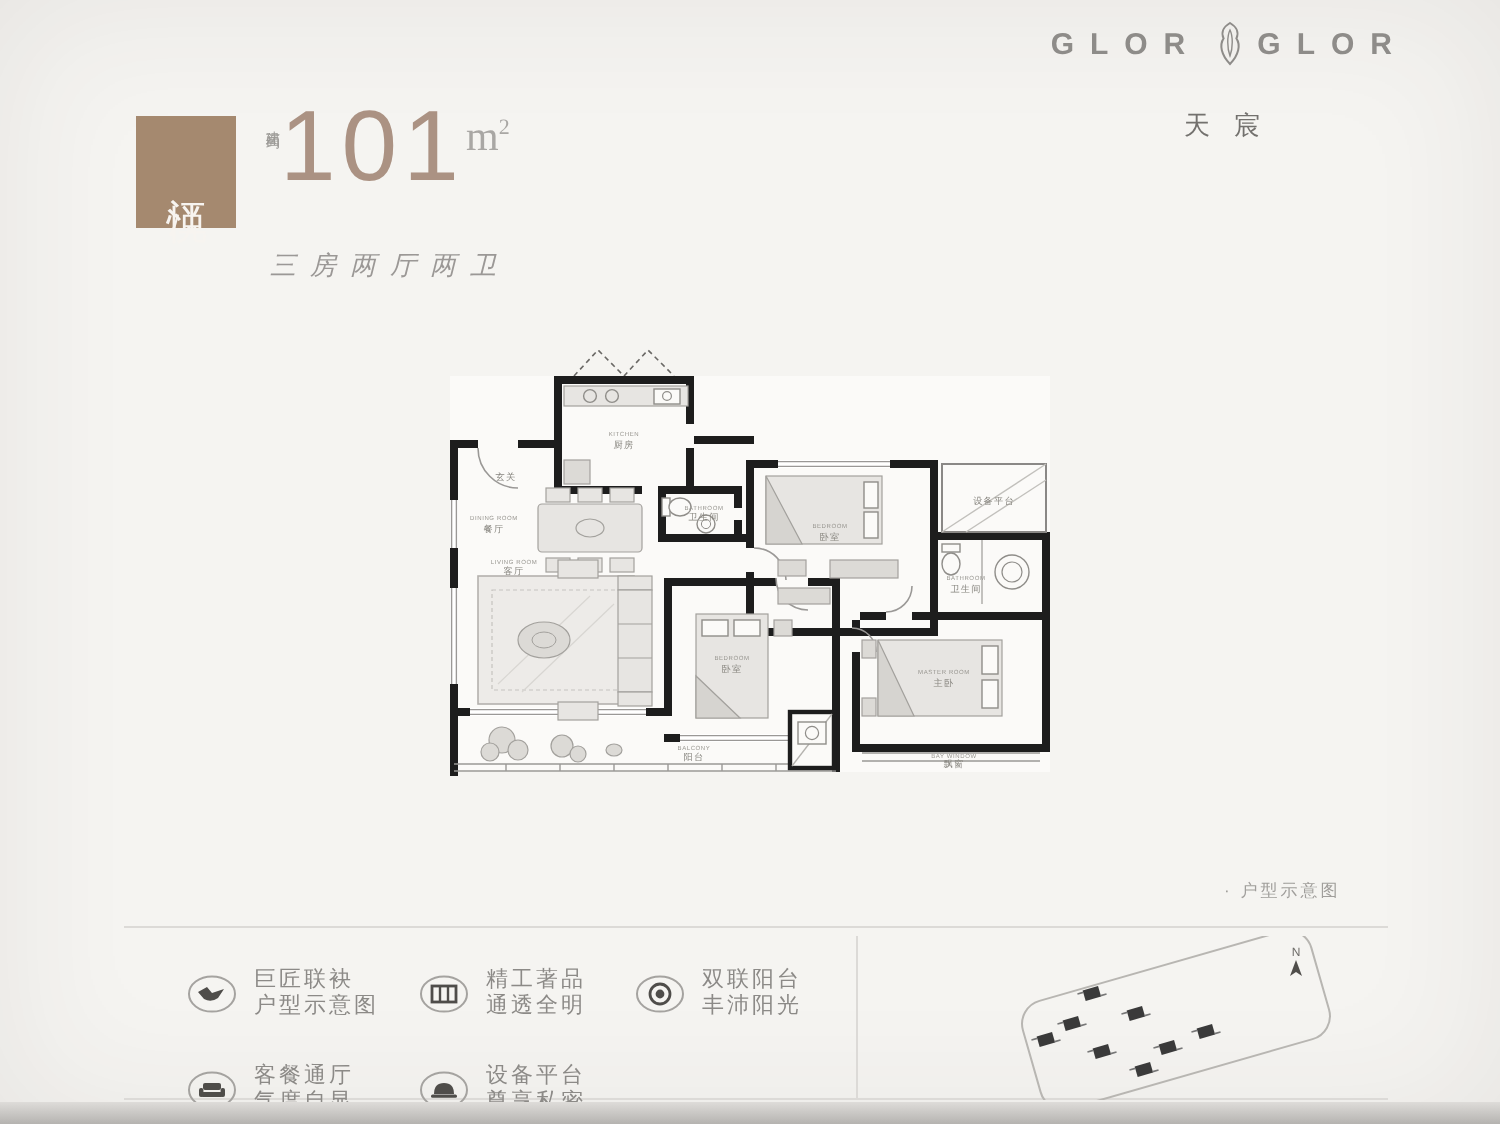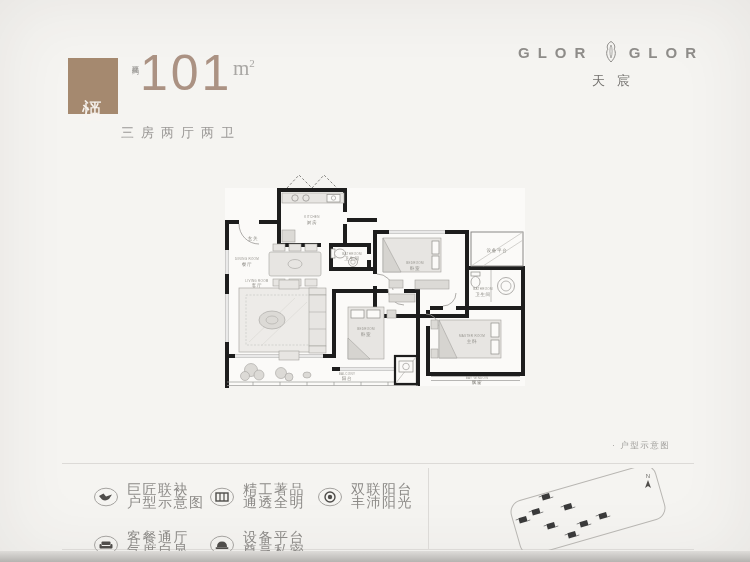--- a/index.html
+++ b/index.html
@@ -8,42 +8,42 @@
   
   .badge{position:absolute;left:68px;top:58px;width:50px;height:56px;background:#a5896f;
          display:flex;align-items:center;justify-content:center;}
   .badge span{writing-mode:vertical-rl;text-orientation:upright;color:#f7f4f0;font-size:20px;
          letter-spacing:3px;line-height:1;}
   .area-prefix{position:absolute;left:130px;top:60px;writing-mode:vertical-rl;text-orientation:upright;
          font-size:7px;color:#9c9a97;letter-spacing:1px;}
   .area-value{position:absolute;left:140px;top:48px;font-size:50px;color:#ab9283;letter-spacing:3px;line-height:1;}
   .area-unit{position:absolute;left:233px;top:56px;font-size:21px;color:#a9a7a4;font-family:Liberation Serif, serif;}
   .area-unit sup{font-size:11px;}
-  .layout-desc{position:absolute;left:121px;top:124px;font-size:13px;color:#9b9896;letter-spacing:7px;}
+  .layout-desc{position:absolute;left:135px;top:124px;font-size:13px;color:#9b9896;letter-spacing:7px;font-style:italic;}
   
   .logo{position:absolute;left:518px;top:10px;width:186px;text-align:center;}
-  .logo-row{display:flex;align-items:center;justify-content:space-between;gap:6px;margin-top:30px;}
+  .logo-row{display:flex;align-items:center;justify-content:flex-end;gap:6px;}
   .logo-row .ltrs{font-size:15px;color:#8e8c89;letter-spacing:8px;font-weight:600;}
-  .logo-cn{margin-top:8px;font-size:13px;color:#73716e;letter-spacing:12px;padding-left:12px;}
+  .logo-cn{margin-top:20px;font-size:13px;color:#73716e;letter-spacing:12px;padding-left:12px;}
   
   .floorplan{position:absolute;left:225px;top:170px;width:306px;height:262px;}
   .wall{fill:#1d1d1d;}
   .furn{fill:#e7e5e2;stroke:#a3a19d;stroke-width:.6;}
   .furn2{fill:#dcdad6;stroke:#a3a19d;stroke-width:.6;}
   .fix{fill:#fbfaf8;stroke:#8f8d89;stroke-width:.7;}
   .thin{stroke:#9a9896;stroke-width:.8;fill:none;}
   .lbl-en{font-size:3px;fill:#97958f;letter-spacing:.3px;}
   .lbl-cn{font-size:4.6px;fill:#87857f;letter-spacing:.6px;}
   
   .rule{position:absolute;background:#dcdad7;}
   .features{position:absolute;left:93px;top:476px;display:grid;
             grid-template-columns:116px 108px 110px;grid-auto-rows:42px;row-gap:6px;}
   .feature{display:flex;align-items:center;}
   .feature svg{flex:0 0 auto;margin-right:8px;}
-  .ftxt{font-size:14px;color:#8c8a87;letter-spacing:1.5px;line-height:13px;font-family:Liberation Mono, monospace;}
+  .ftxt{font-size:11px;color:#8c8a87;letter-spacing:1.5px;line-height:13px;}
   .fglyph{fill:#4f4d4a;}
   .foval{fill:none;stroke:#a5a3a0;stroke-width:1;}
   .caption{position:absolute;left:612px;top:440px;font-size:8.5px;color:#a09e9b;letter-spacing:1.5px;}
   .siteplan{position:absolute;left:488px;top:468px;}
   .bottom-strip{position:absolute;left:0;bottom:0;width:750px;height:11px;
                 background:linear-gradient(#dedcd9,#b5b3b0);}
 </style>
 </head>
 <body>
 

